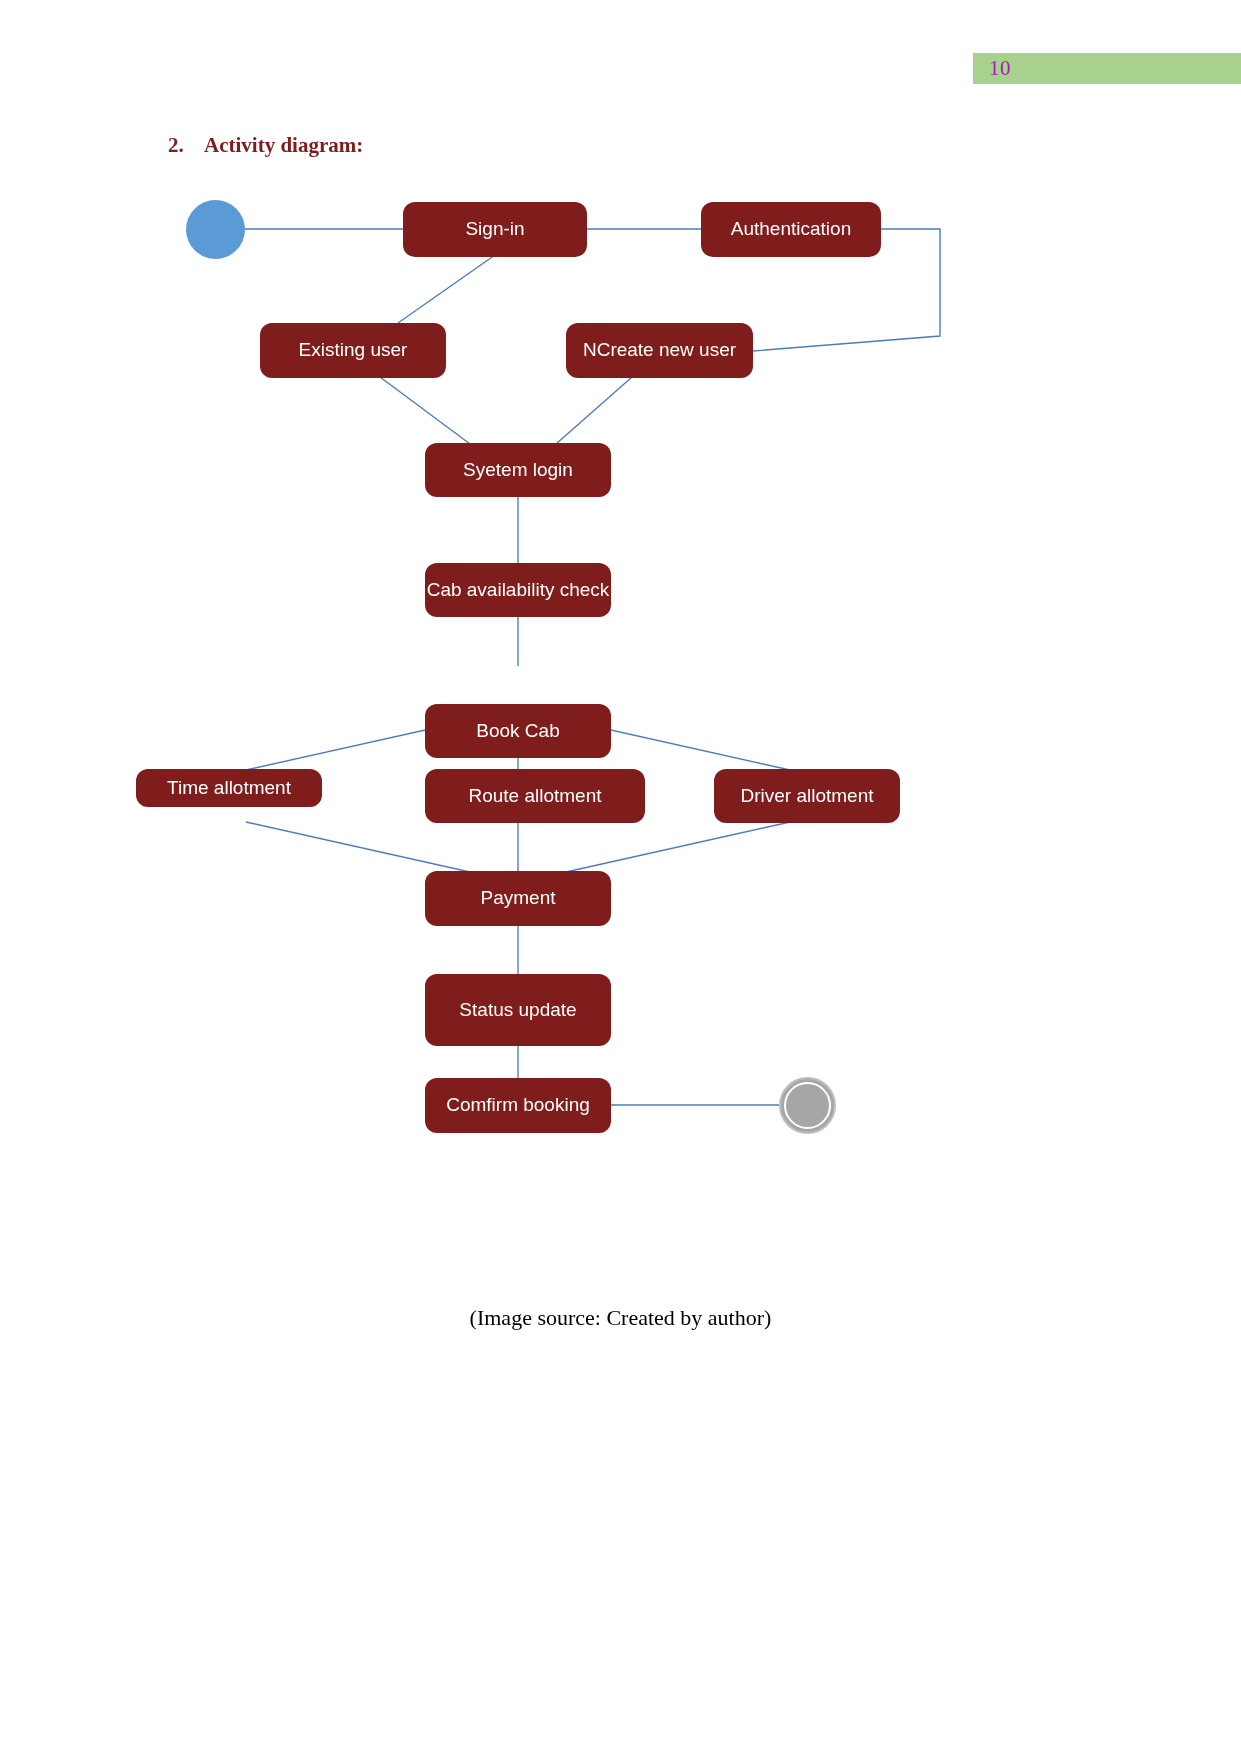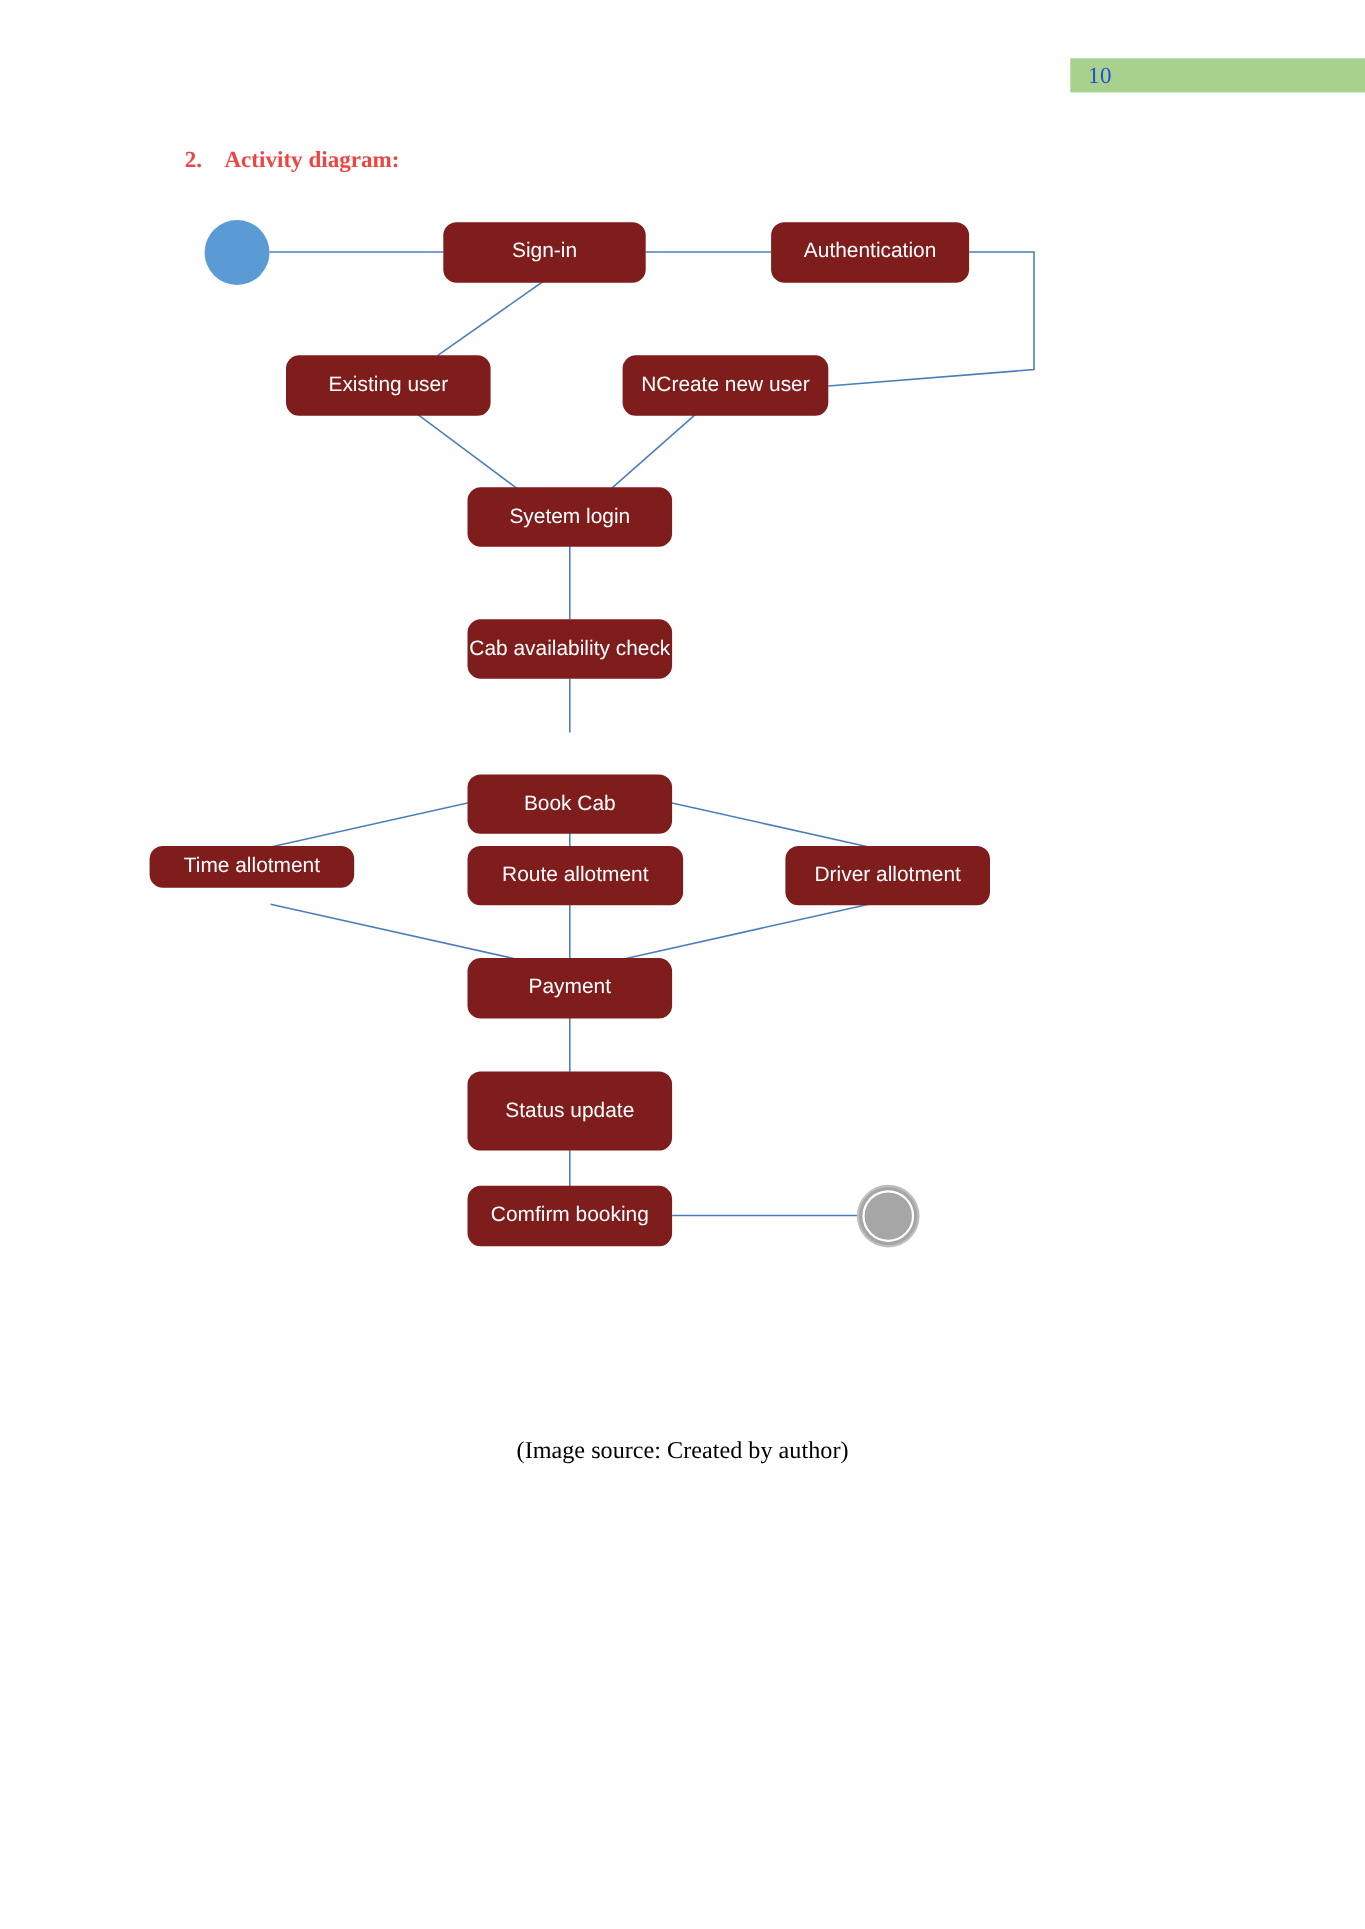--- a/index.html
+++ b/index.html
@@ -27,32 +27,32 @@
     width: 268px;
     height: 31px;
     background: #a9d18e;
   }
   .page-number-band .num {
     position: absolute;
     left: 16px;
     top: 3px;
     font-family: "Liberation Serif", serif;
     font-size: 21px;
-    color: #1d4ed8;
+    color: #a21caf;
     letter-spacing: 0.5px;
   }
   
   .section-heading {
     position: absolute;
     left: 168px;
     top: 133px;
     font-family: "Liberation Serif", serif;
     font-weight: bold;
     font-size: 21px;
-    color: #ef4444;
+    color: #7f1d1d;
     white-space: nowrap;
   }
   .section-heading .idx {
     display: inline-block;
     width: 36px;
   }
   
   .diagram {
     position: absolute;
     left: 0;
@@ -200,21 +200,21 @@
     </div>
 
     <div class="node" style="left:425px; top:704px; width:186px; height:54px;">
       <span>Book Cab</span>
     </div>
 
     <div class="node" style="left:136px; top:769px; width:186px; height:38px;">
       <span>Time allotment</span>
     </div>
 
-    <div class="node" style="left:425px; top:769px; width:196px; height:54px;">
+    <div class="node" style="left:425px; top:769px; width:220px; height:54px;">
       <span>Route allotment</span>
     </div>
 
     <div class="node" style="left:714px; top:769px; width:186px; height:54px;">
       <span>Driver allotment</span>
     </div>
 
     <div class="node" style="left:425px; top:871px; width:186px; height:55px;">
       <span>Payment</span>
     </div>

